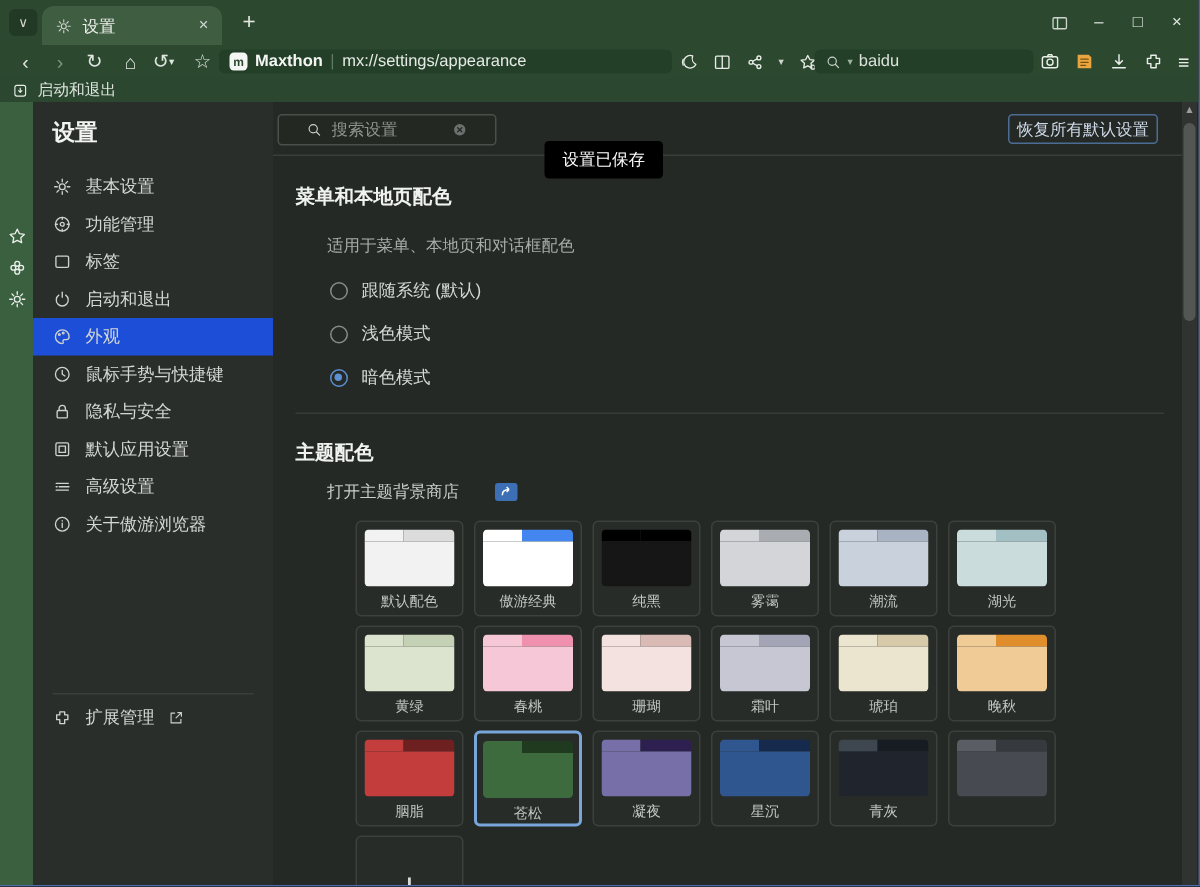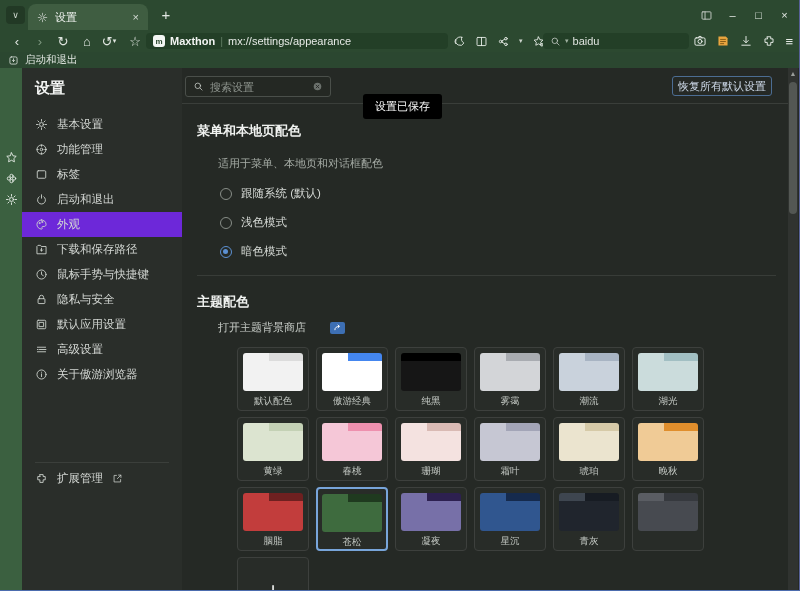--- a/index.html
+++ b/index.html
@@ -43,29 +43,29 @@
   
   .leftstrip { position:absolute; left:0; top:68px; width:22px; bottom:0; background:#3b6040; }
   .strip-ic { position:absolute; left:4px; width:14px; height:14px; }
 
   
   .sidebar { position:absolute; left:22px; top:68px; width:160px; bottom:0; background:#2a2e2a; }
   .page-title { position:absolute; left:13px; top:11px; font-size:15px; font-weight:bold; color:#f2f4f2; }
   .side-list { position:absolute; left:0; top:44px; right:0; }
   .side-item { height:25px; display:flex; align-items:center; gap:9px; padding-left:13px;
                font-size:11.5px; color:#d4d8d4; cursor:default; }
-  .side-item.selected { background:#6d28d9; }
+  .side-item.selected { background:#1d4ed8; }
   .side-divider { margin:10px 13px; border-top:1px solid #3b3f3b; }
   .ext-item { display:flex; align-items:center; gap:9px; padding-left:13px; height:25px; font-size:11.5px; color:#d4d8d4; }
 
   
   .content { position:absolute; left:182px; top:68px; right:11px; bottom:0; }
   .content-top { position:relative; height:36px; border-bottom:1px solid #3a3e3a; }
   .search-set { position:absolute; left:3px; top:8px; width:146px; height:21px; border:1px solid #4a4f4a;
-                border-radius:3px; background:#242823; display:flex; align-items:center; gap:6px; padding:0 7px; }
+                border-radius:3px; background:#242823; display:flex; align-items:center; gap:6px; padding:0 18px; }
   .search-set input { flex:1; background:transparent; border:none; outline:none; font-size:11px; color:#d8dcd8;
                       font-family:inherit; min-width:0; }
   .search-set input::placeholder { color:#8e948e; }
   .restore-btn { position:absolute; left:490px; top:8px; width:100px; height:20px; border:1px solid #4c6d93;
                  border-radius:3px; background:transparent; color:#cdd9e8; font-size:11px; display:flex;
                  align-items:center; justify-content:center; font-family:inherit; }
   .sections { padding-left:15px; }
   .section-title { font-size:13px; font-weight:bold; color:#f0f2f0; margin-top:18px; }
   .section-sub { margin:16px 0 0 21px; font-size:11px; color:#a6aca6; }
   .radio-group { margin:14px 0 0 23px; }
@@ -305,29 +305,20 @@
           <span class="icon">
             <svg viewBox="0 0 16 16">
               <path d="M8 2.4a5.6 5.6 0 1 0 0 11.2c1.1 0 1-.9.7-1.5-.4-.9.1-1.7 1.1-1.7h1.5c1.3 0 2.3-1 2.3-2.4C13.6 4.6 11 2.4 8 2.4z"></path>
               <circle cx="5.6" cy="6.2" r=".7"></circle>
               <circle cx="8.8" cy="4.9" r=".7"></circle>
             </svg>
           </span>
           <span>外观</span>
         </div>
 
-        <div class="side-item">
-          <span class="icon">
-            <svg viewBox="0 0 16 16">
-              <path d="M2.4 12.8V4.2l1.3-1.3h3.1l1 1.4h5.8v8.5z"></path>
-              <path d="M8 6.4v3.4M6.5 8.4L8 9.9l1.5-1.5"></path>
-            </svg>
-          </span>
-          <span>下载和保存路径</span>
-        </div>
 
         <div class="side-item">
           <span class="icon">
             <svg viewBox="0 0 16 16">
               <circle cx="8" cy="8" r="5.6"></circle>
               <path d="M8 4.8V8l2.2 1.4"></path>
             </svg>
           </span>
           <span>鼠标手势与快捷键</span>
         </div>

